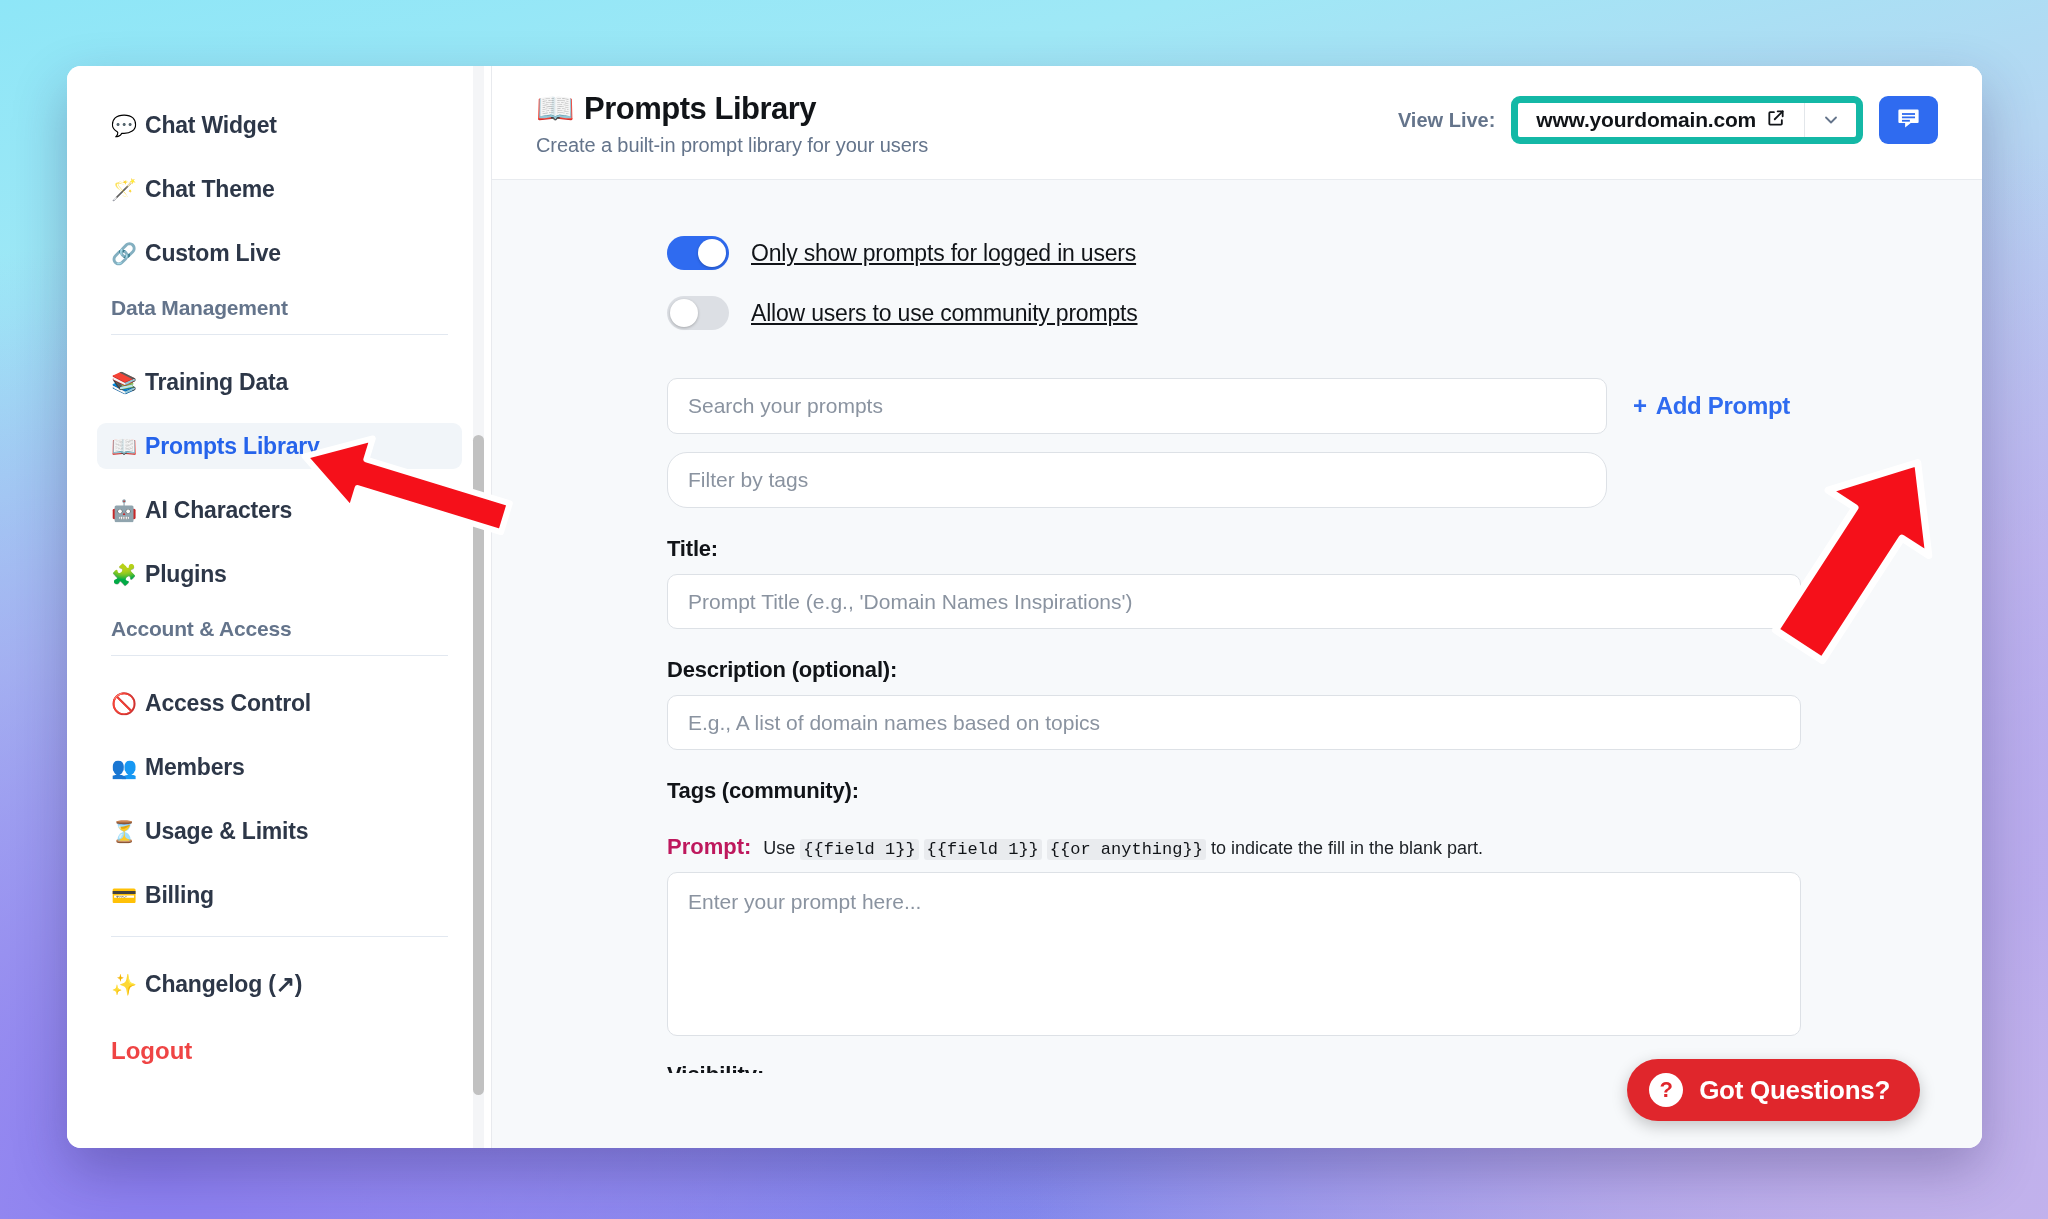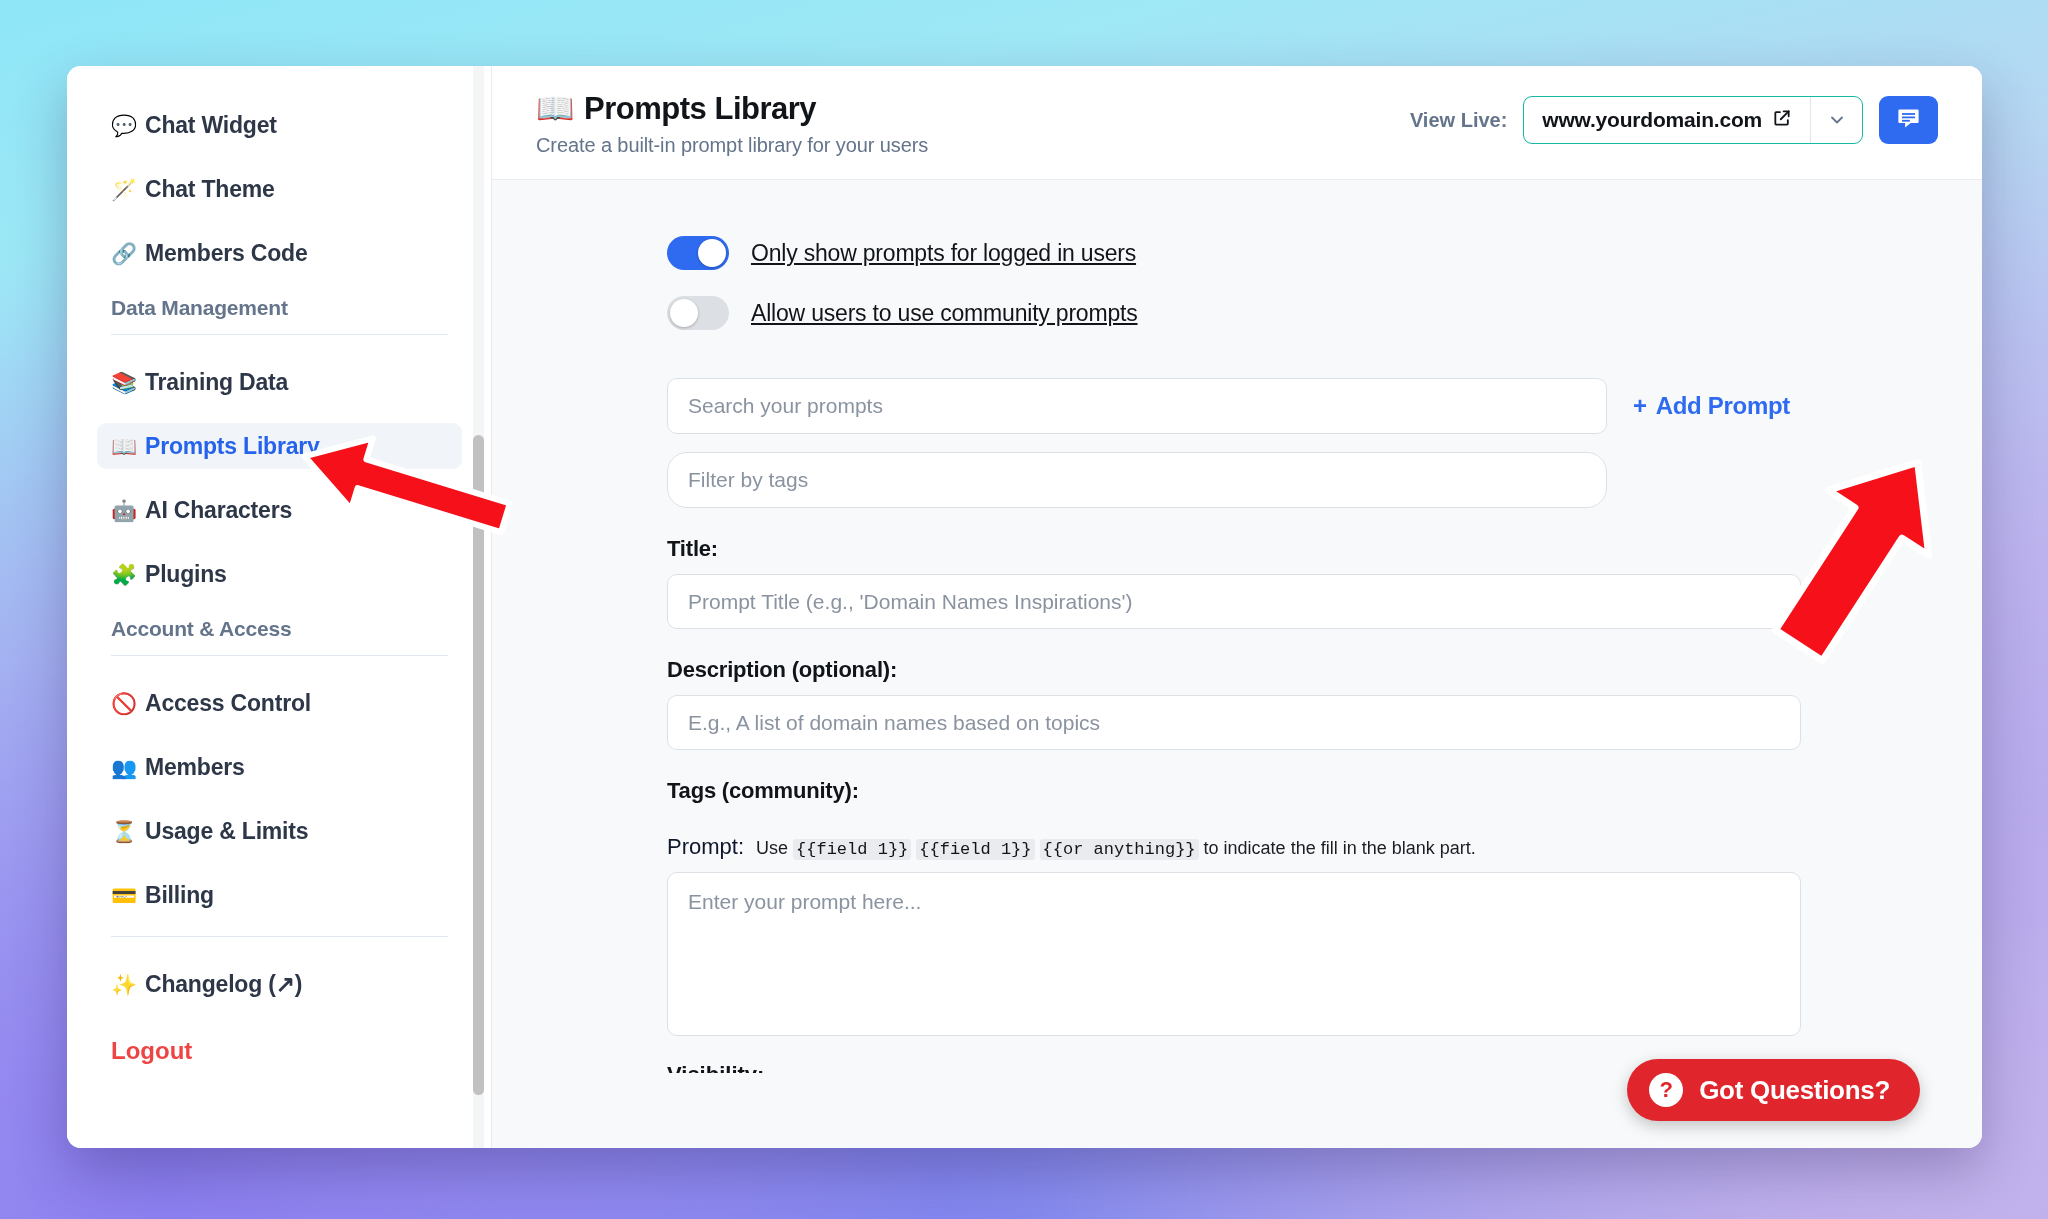--- a/index.html
+++ b/index.html
@@ -142,21 +142,21 @@
     font-size: 20px;
     color: #64748b;
     letter-spacing: -.1px;
   }
 
   .topbar-right { display: flex; align-items: center; gap: 16px; padding-top: 6px; }
   .viewlive-label { font-size: 20px; color: #64748b; font-weight: 700; }
   .domain-group {
     display: flex;
     align-items: stretch;
-    border: 1px solid #14b8a6;
+    border: 7px solid #14b8a6;
     border-radius: 9px;
     background: #fff;
     height: 48px;
     overflow: hidden;
   }
   .domain-btn {
     display: flex; align-items: center; gap: 10px;
     padding: 0 18px;
     font-size: 21px; font-weight: 700; color: #111418;
     cursor: pointer;
@@ -261,21 +261,21 @@
     padding: 14px 20px;
     resize: none;
     line-height: 1.4;
   }
 
   .prompt-hint-row {
     display: flex; align-items: baseline; gap: 12px;
     margin: 30px 0 12px 0;
     flex-wrap: wrap;
   }
-  .prompt-hint-row .lbl { font-size: 22px; font-weight: 400; color: #0f172a; }
+  .prompt-hint-row .lbl { font-size: 22px; font-weight: 700; color: #be185d; }
   .prompt-hint-row .hint { font-size: 18px; color: #1b1f24; }
   code.tok {
     background: #e9ebee;
     border-radius: 3px;
     padding: 1px 3px;
     font-family: "Liberation Mono", monospace;
     font-size: 17px;
     color: #111418;
   }
 
@@ -330,21 +330,21 @@
       <div class="nav-item">
         <span class="emoji">💬</span>
         <span>Chat Widget</span>
       </div>
       <div class="nav-item">
         <span class="emoji">🪄</span>
         <span>Chat Theme</span>
       </div>
       <div class="nav-item">
         <span class="emoji">🔗</span>
-        <span>Members Code</span>
+        <span>Custom Live</span>
       </div>
 
       <div class="sb-section">
         <div class="sb-section-title">Data Management</div>
         <div class="sb-divider"></div>
 
         <div class="nav-item">
           <span class="emoji">📚</span>
           <span>Training Data</span>
         </div>

